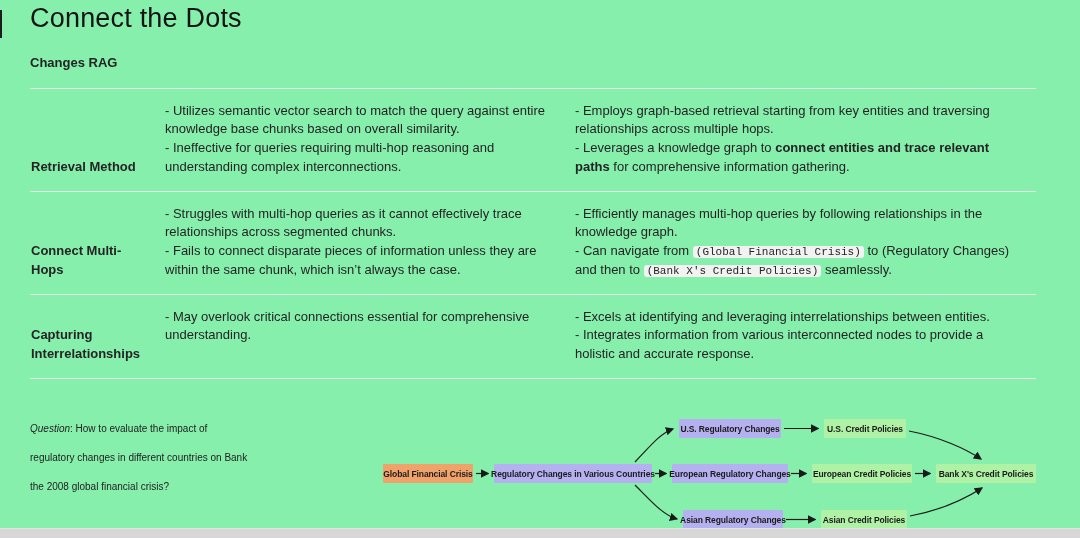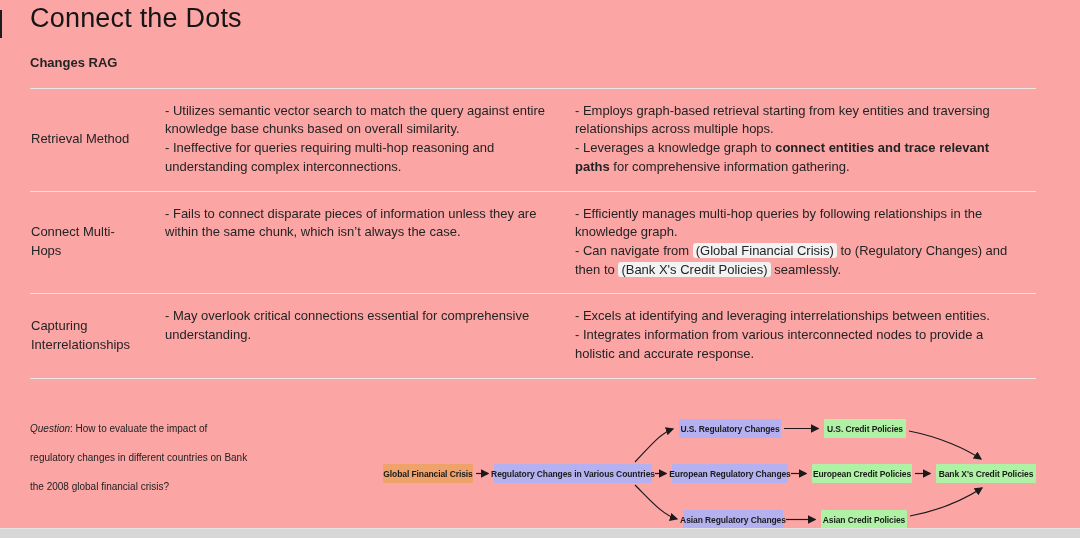--- a/index.html
+++ b/index.html
@@ -1,34 +1,34 @@
 <!DOCTYPE html>
 <html><head>
 <meta charset="utf-8">
 <style>
   * { margin:0; padding:0; box-sizing:border-box; }
   html,body { width:1080px; height:538px; }
   body { font-family:"Liberation Sans", sans-serif; background:#ffffff; }
-  #page { position:relative; width:1080px; height:538px; background:#fca5a5; overflow:hidden; }
+  #page { position:relative; width:1080px; height:538px; background:#86efac; overflow:hidden; }
 
   .edge-sliver { position:absolute; left:0; top:10px; width:2px; height:28px; background:#1c1c1c; }
   .bottom-strip { position:absolute; left:0; bottom:0; width:1080px; height:10px; background:#d7d7d7; border-top:1px solid #e3e3e3; }
 
   .page-title { position:absolute; left:30px; top:3px; font-size:27px; font-weight:500; letter-spacing:0.2px; color:#151515; }
 
   .cmp-table { position:absolute; left:30px; top:44px; width:1006px; font-size:13px; line-height:1.44; color:#242424; }
   .trow, .thead { display:grid; grid-template-columns:135px 410px 1fr; border-bottom:1px solid #e8e8e8; }
   .thead { padding:10px 0 15px 0; font-weight:700; }
   .trow { padding:13px 0 14px 0; }
-  .cell-aspect { width:115px; font-weight:400; display:flex; align-items:center; padding-left:1px; }
+  .cell-aspect { width:115px; font-weight:700; display:flex; align-items:flex-end; padding-left:1px; }
   .cell-aspect span { display:block; }
   .cell-body { padding-right:22px; }
   .bullet { margin:0; }
   .seg-bold { font-weight:700; }
-  .seg-code { font-family:Liberation Sans, sans-serif; font-size:13px; background:#f2f2f2; border-radius:3px; padding:0 3px; }
+  .seg-code { font-family:Liberation Mono, monospace; font-size:11px; background:#f2f2f2; border-radius:3px; padding:0 3px; }
 
   .question-block { position:absolute; left:30px; top:414px; width:340px; font-size:10px; color:#222; }
   .question-block .qline { line-height:29px; }
   .q-italic { font-style:italic; }
 
   .diagram { position:absolute; left:380px; top:406px; width:700px; height:132px; }
   .diagram svg { display:block; }
   .node-rect { stroke:none; }
   .node-label { font-family:"Liberation Sans", sans-serif; font-size:8.5px; letter-spacing:-0.1px; fill:#1b1b1b; font-weight:600; }
   .edge { fill:none; stroke:#1a1a1a; stroke-width:1.2; }
@@ -59,20 +59,21 @@
         <div class="bullet"><span>- Employs graph-based retrieval starting from key entities and traversing relationships across multiple hops.</span></div>
         <div class="bullet"><span>- Leverages a knowledge graph to </span><span class="seg-bold">connect entities and trace relevant paths</span><span> for comprehensive information gathering.</span></div>
       </div>
     </div>
 
     <div class="trow">
       <div class="cell-aspect">
           <span>Connect Multi-Hops</span>
         </div>
       <div class="cell-body">
+        <div class="bullet">- Struggles with multi-hop queries as it cannot effectively trace relationships across segmented chunks.</div>
         <div class="bullet">- Fails to connect disparate pieces of information unless they are within the same chunk, which isn’t always the case.</div>
       </div>
       <div class="cell-body">
         <div class="bullet"><span>- Efficiently manages multi-hop queries by following relationships in the knowledge graph.</span></div>
         <div class="bullet"><span>- Can navigate from </span><span class="seg-code">(Global Financial Crisis)</span><span> to (Regulatory Changes) and then to </span><span class="seg-code">(Bank X's Credit Policies)</span><span> seamlessly.</span></div>
       </div>
     </div>
 
     <div class="trow">
       <div class="cell-aspect">

